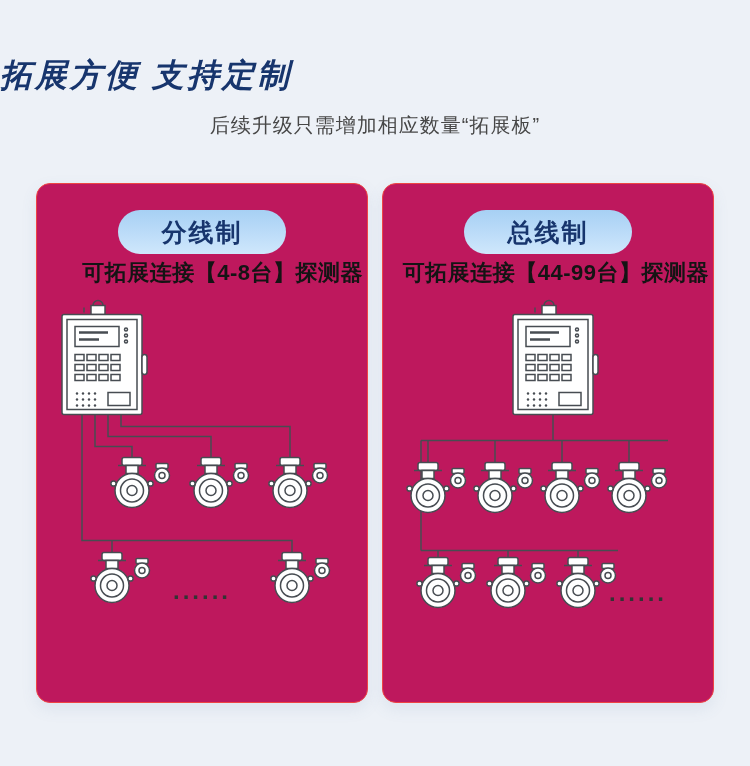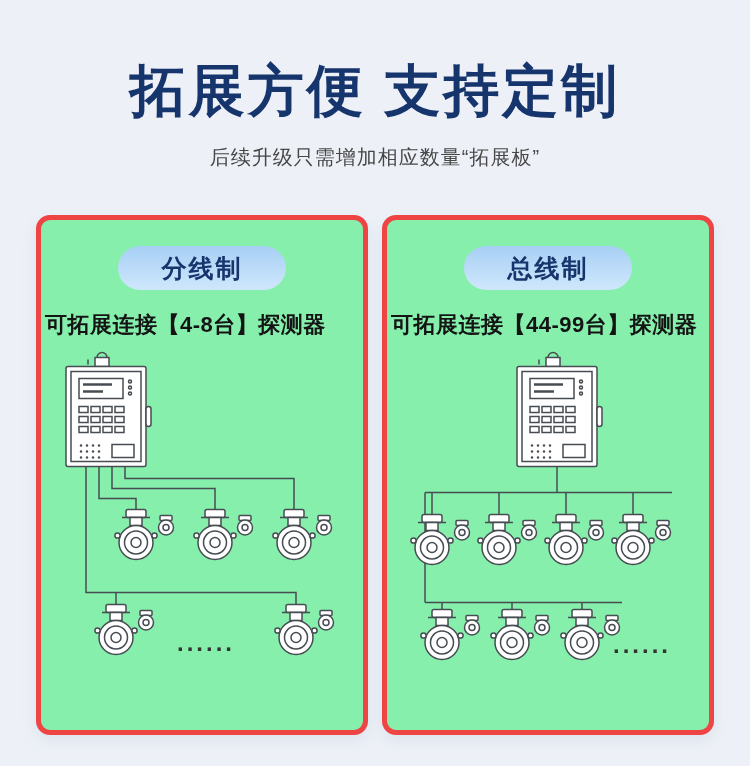--- a/index.html
+++ b/index.html
@@ -6,62 +6,62 @@
   body{
     width:750px;height:766px;
     background:#edf1f7;
     font-family:"Liberation Sans","DejaVu Sans",sans-serif;
     -webkit-font-smoothing:antialiased;
     overflow:hidden;
   }
   .page{width:750px;height:766px;position:relative;}
   .title{
     margin:54px 0 14px;
-    text-align:center;
-    font-size:56px;
+    font-size:32px;
     font-weight:800;
     letter-spacing:3px;
     color:#17356d;
+    font-style:italic;
   }
   .subtitle{
     margin:0 0 44px;
     text-align:center;
     font-size:20px;
     letter-spacing:1px;
     color:#474747;
   }
   .cards{
     display:flex;
     justify-content:center;
     gap:14px;
   }
   .card{
     width:332px;height:520px;
     box-sizing:border-box;
-    background:#86efac;
-    border:5px solid #ef4444;
+    background:#be185d;
+    border:1px solid #ef4444;
     border-radius:14px;
     box-shadow:0 6px 16px rgba(90,120,160,0.10);
     padding-top:26px;
     overflow:hidden;
   }
   .badge{
     width:168px;height:44px;
     margin:0 auto;
     border-radius:22px;
     background:linear-gradient(180deg,#a7d0f4 0%,#cfe7fc 100%);
     color:#17356d;
     font-size:25px;
     font-weight:700;
     letter-spacing:2px;
     display:flex;align-items:center;justify-content:center;
   }
   .desc{
-    margin:20px 4px 8px;
-    text-align:left;
+    margin:4px 4px 8px;
+    text-align:right;
     font-size:22px;
     font-weight:600;
     color:#141414;
     letter-spacing:0.5px;
   }
   .diagram{width:330px;height:350px;margin:0 auto;}
   .diagram svg{display:block;}
   .wire{stroke:#474c52;stroke-width:1.5;fill:none;}
   .dots{
     font-size:24px;font-weight:700;fill:#333333;letter-spacing:3px;

